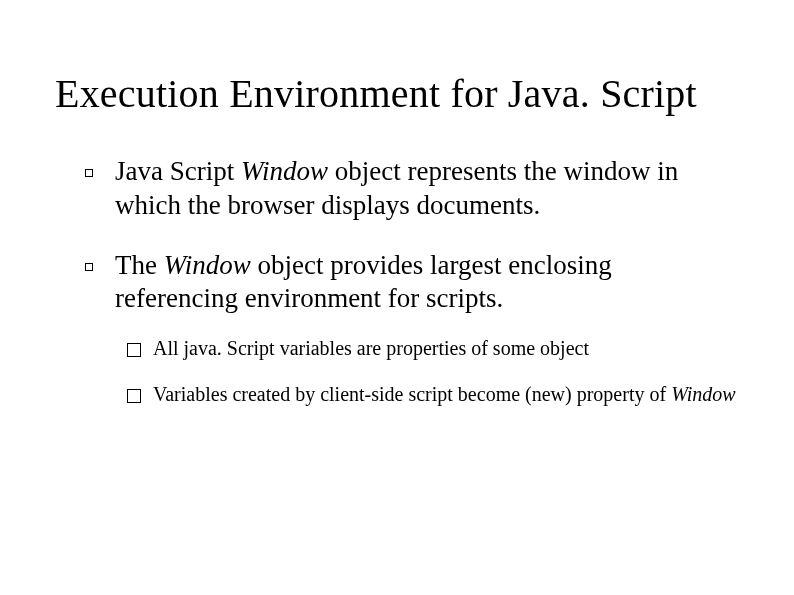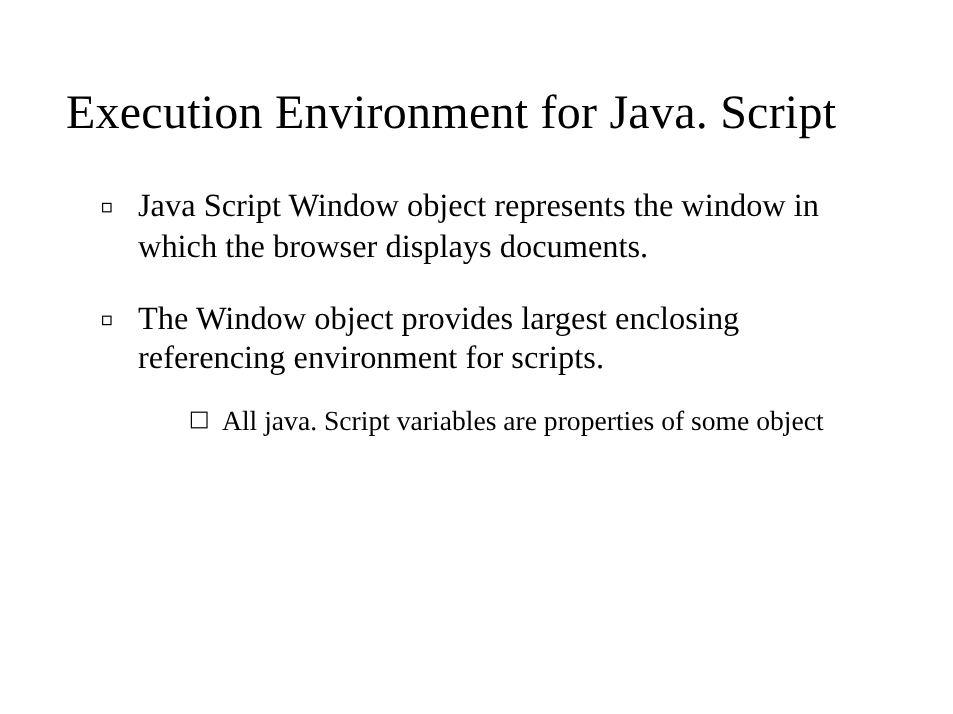--- a/index.html
+++ b/index.html
@@ -45,54 +45,56 @@
     border: 1px solid #000;
     background: transparent;
   }
   .sub {
     list-style: none;
     margin: 20px 0 0 0;
     padding: 0 0 0 12px;
   }
   .sub > li {
     position: relative;
-    font-size: 23px;
+    font-size: 20px;
     line-height: 1.28;
     margin-bottom: 20px;
     padding-left: 26px;
-    margin-left: 32px;
   }
   .sub > li::before {
     content: "";
     position: absolute;
     left: 0;
     top: 7px;
     width: 12px;
     height: 12px;
     border: 1.5px solid #000;
     background: transparent;
   }
-  .it { }
+  .it { font-style: italic; }
 </style>
 </head>
 <body>
 
 <div class="slide">
   <h1 class="title">Execution Environment for Java. Script</h1>
 
   <ul class="bullets">
 
     <li>
       <span>Java Script </span><span class="it">Window</span><span> object represents the window in which the browser displays documents.</span>
     </li>
 
     <li>
       <span>The </span><span class="it">Window</span><span> object provides largest enclosing referencing environment for scripts.</span>
 
       <ul class="sub">
         <li>
           <span>All java. Script variables are properties of some object</span><span class="it"></span><span></span>
         </li>
+        <li>
+          <span>Variables created by client-side script become (new) property of </span><span class="it">Window</span><span></span>
+        </li>
       </ul>
     </li>
 
   </ul>
 </div>
 
 </body></html>

